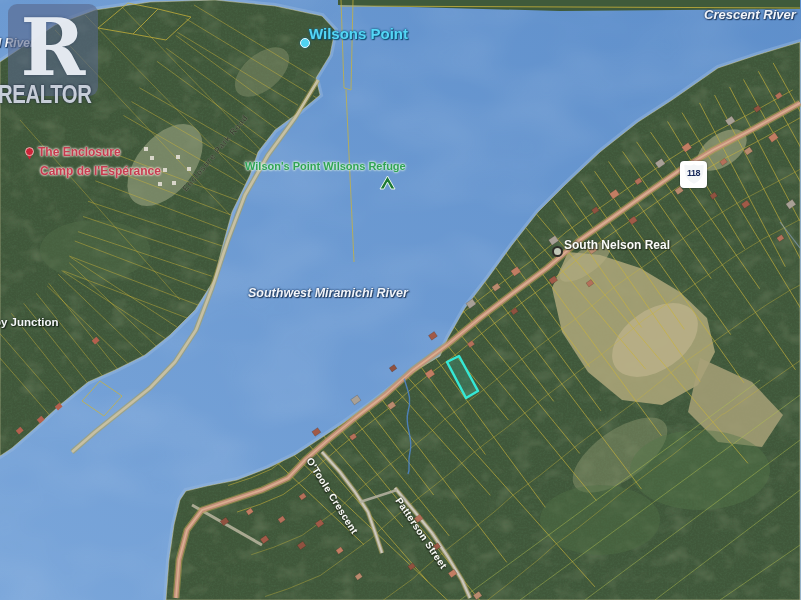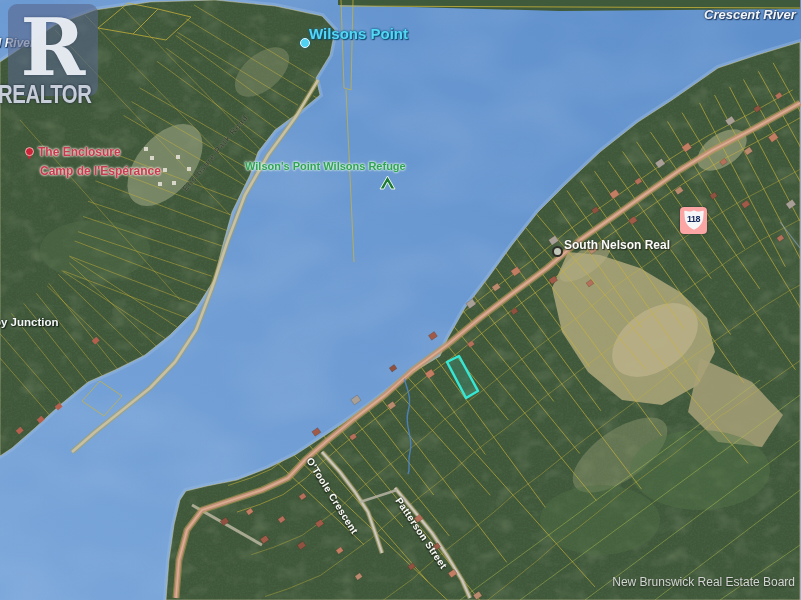--- a/index.html
+++ b/index.html
@@ -22,22 +22,22 @@
     text-shadow:0 0 2px #37412f,0 0 2px #37412f,1px 1px 1px rgba(25,35,20,.95);}
   .lbl-road-sm{font-size:10px;transform-origin:0 50%;letter-spacing:.4px;}
   .lbl-tiny-road{color:#3c4034;font-weight:bold;font-size:8.5px;opacity:.85;
     transform-origin:0 50%;letter-spacing:.6px;
     text-shadow:0 0 1px rgba(210,215,190,.7);}
   .lbl-attr{color:#d3d5d3;font-size:12px;text-shadow:0 1px 2px rgba(0,0,0,.55);}
   .dot-cyan{position:absolute;width:8px;height:8px;border-radius:50%;
     background:#4fd2f2;border:1.5px solid #eafaff;box-shadow:0 0 2px #0f5d86;}
   .ring-marker{position:absolute;width:7px;height:7px;border-radius:50%;
     border:2px solid #2c2c28;background:rgba(235,235,225,.75);}
-  .shield{position:absolute;width:27px;height:27px;background:#fca5a5;
-    border-radius:4px;box-shadow:0 0 2px rgba(0,0,30,.6);margin-top:46px;}
+  .shield{position:absolute;width:27px;height:27px;background:#ffffff;
+    border-radius:4px;box-shadow:0 0 2px rgba(0,0,30,.6);}
   .shield svg{position:absolute;left:1.5px;top:1px;}
   .shield span{position:absolute;left:0;top:7px;width:27px;text-align:center;
     font-size:9px;font-weight:bold;color:#16285a;letter-spacing:-.5px;}
   .poi-icon{position:absolute;}
   .watermark-box{position:absolute;left:8px;top:4px;width:90px;height:92px;
     background:rgba(88,104,138,.60);border-radius:9px;}
   .watermark-r{position:absolute;left:0;top:-4px;width:90px;height:96px;
     text-align:center;font-family:"DejaVu Serif",serif;font-weight:bold;
     font-size:78px;line-height:96px;color:rgba(240,244,250,.93);
     text-shadow:0 0 3px rgba(40,55,85,.5);}
@@ -358,25 +358,25 @@
   <div class="lbl lbl-road" style="left:564px;top:238px">South Nelson Real</div>
   <div class="ring-marker" style="left:552px;top:246px"></div>
 
   <div class="shield" style="left:680px;top:161px">
     <svg width="24" height="24" viewBox="0 0 24 24">
       <path d="M12,2.2 C9.8,3.6 6.4,3.8 3.4,2.8 C2.6,2.5 2.2,3.1 2.3,4 L2.8,10 C3.2,15.5 7,19.5 12,21.8 C17,19.5 20.8,15.5 21.2,10 L21.7,4 C21.8,3.1 21.4,2.5 20.6,2.8 C17.6,3.8 14.2,3.6 12,2.2 Z" fill="#f4f6f8"></path>
     </svg>
     <span>118</span>
   </div>
 
+  <div class="lbl lbl-water" style="left:248px;top:286px;font-size:12.5px">Southwest Miramichi River</div>
   <div class="lbl lbl-place" style="left:-6px;top:316px">by Junction</div>
 
   <div class="lbl lbl-road lbl-road-sm" style="left:309px;top:453px;transform:rotate(58deg)">O'Toole Crescent</div>
   <div class="lbl lbl-road lbl-road-sm" style="left:398px;top:493px;transform:rotate(56deg)">Patterson Street</div>
   <div class="lbl lbl-tiny-road" style="left:184px;top:185px;transform:rotate(-50deg)">Enclosure Park Road</div>
 
-  <div class="lbl lbl-attr" style="right:6px;top:575px">New Brunswick Real Estate Board</div>
 
   <div class="watermark-box">
     <div class="watermark-r">R</div>
   </div>
   <div class="lbl watermark-word">REALTOR</div>
 </div>
 
 </body></html>

